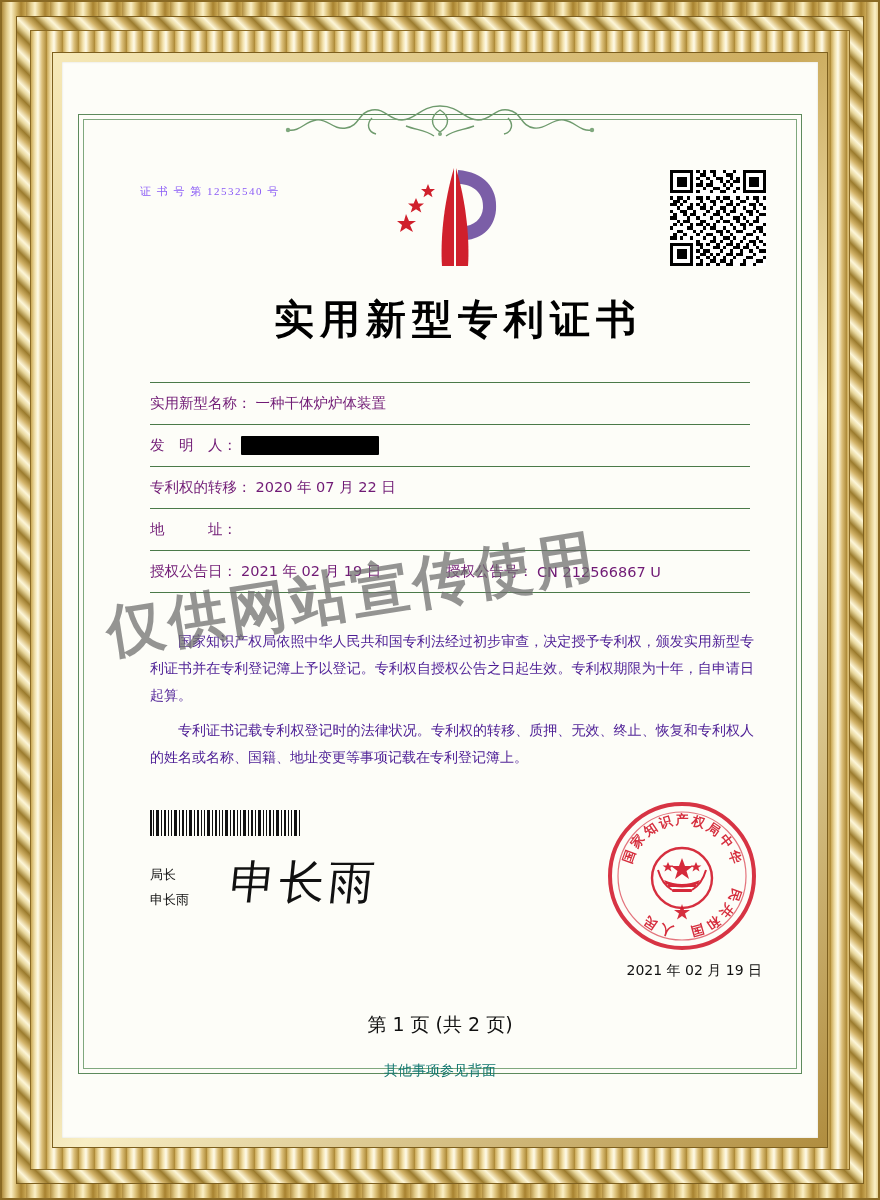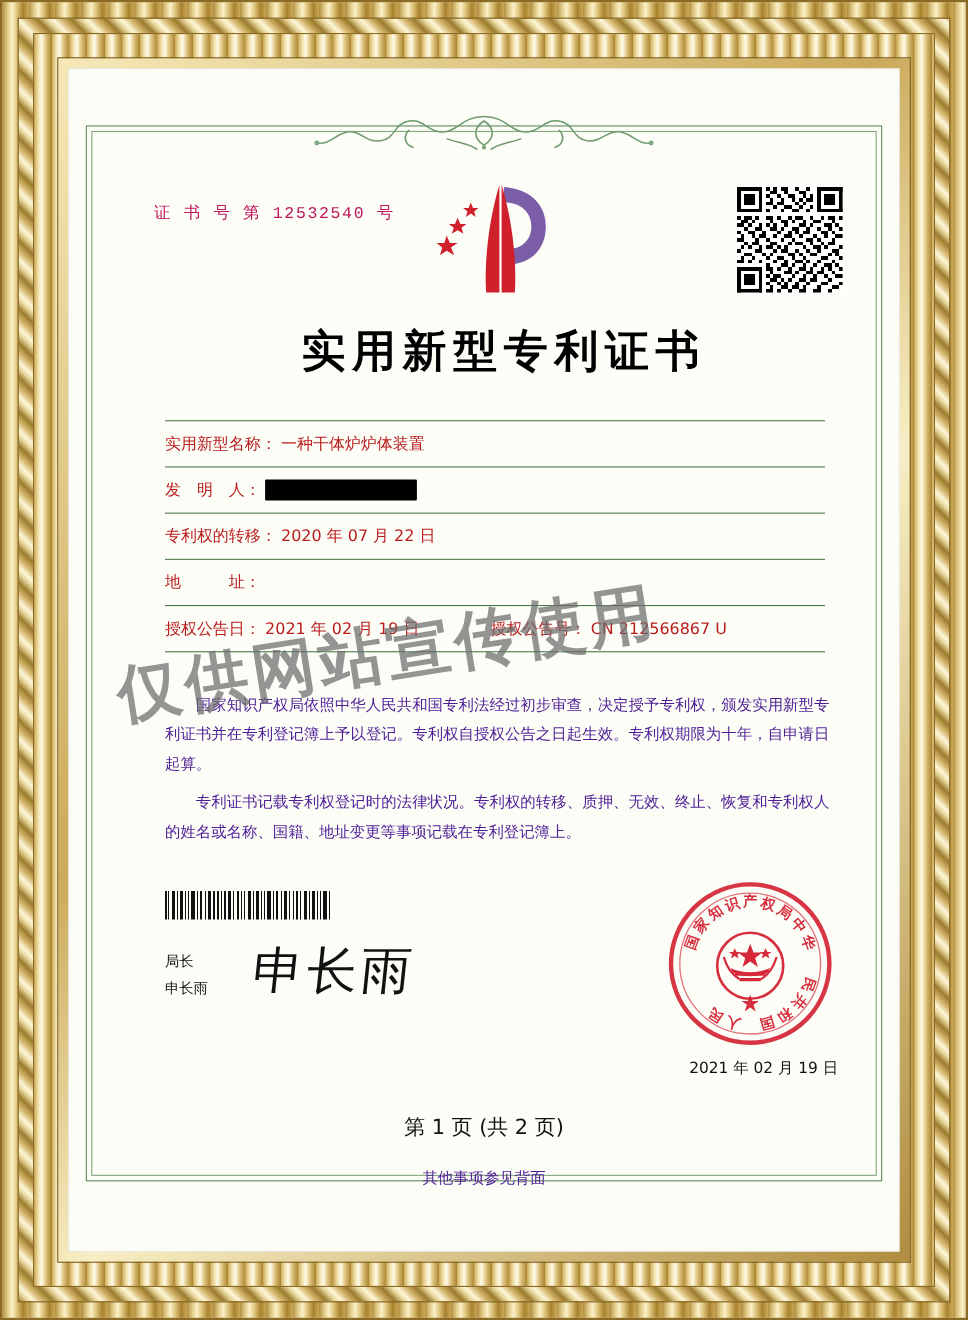--- a/index.html
+++ b/index.html
@@ -117,24 +117,24 @@
     width: 96px;
     height: 96px;
     background: #fff;
   }
 
   
   .cert-no {
     position: absolute;
     left: 78px;
     top: 122px;
-    font-size: 15px;
-    color: #be185d;
+    font-size: 11px;
+    color: #8b5cf6;
     letter-spacing: 1.5px;
-    font-family: Liberation Mono, monospace;
+    font-family: Liberation Serif, serif;
   }
 
   
   .title {
     position: absolute;
     left: 0; right: 0;
     top: 230px;
     text-align: center;
     font-size: 40px;
     font-weight: bold;
@@ -151,21 +151,21 @@
     top: 320px;
     width: 600px;
   }
   .field-row {
     position: relative;
     height: 41px;
     border-bottom: 1px solid #4a7a49;
     display: flex;
     align-items: center;
     font-size: 14.5px;
-    color: #b91c1c;
+    color: #701a75;
     font-family: "DejaVu Sans", sans-serif;
     text-align: right;
   }
   .field-row:first-child { border-top: 1px solid #4a7a49; }
   .field-label {
     white-space: nowrap;
     margin-right: 4px;
   }
   .field-value {
     white-space: nowrap;
@@ -256,21 +256,21 @@
     font-size: 19px;
     color: #111;
     font-family: "DejaVu Sans", sans-serif;
   }
   .footer-note {
     position: absolute;
     left: 0; right: 0;
     top: 1000px;
     text-align: center;
     font-size: 14px;
-    color: #4c1d95;
+    color: #0f766e;
     font-family: "DejaVu Sans", sans-serif;
   }
 
   
   .watermark {
     position: absolute;
     left: 40px;
     top: 470px;
     width: 800px;
     font-size: 58px;

